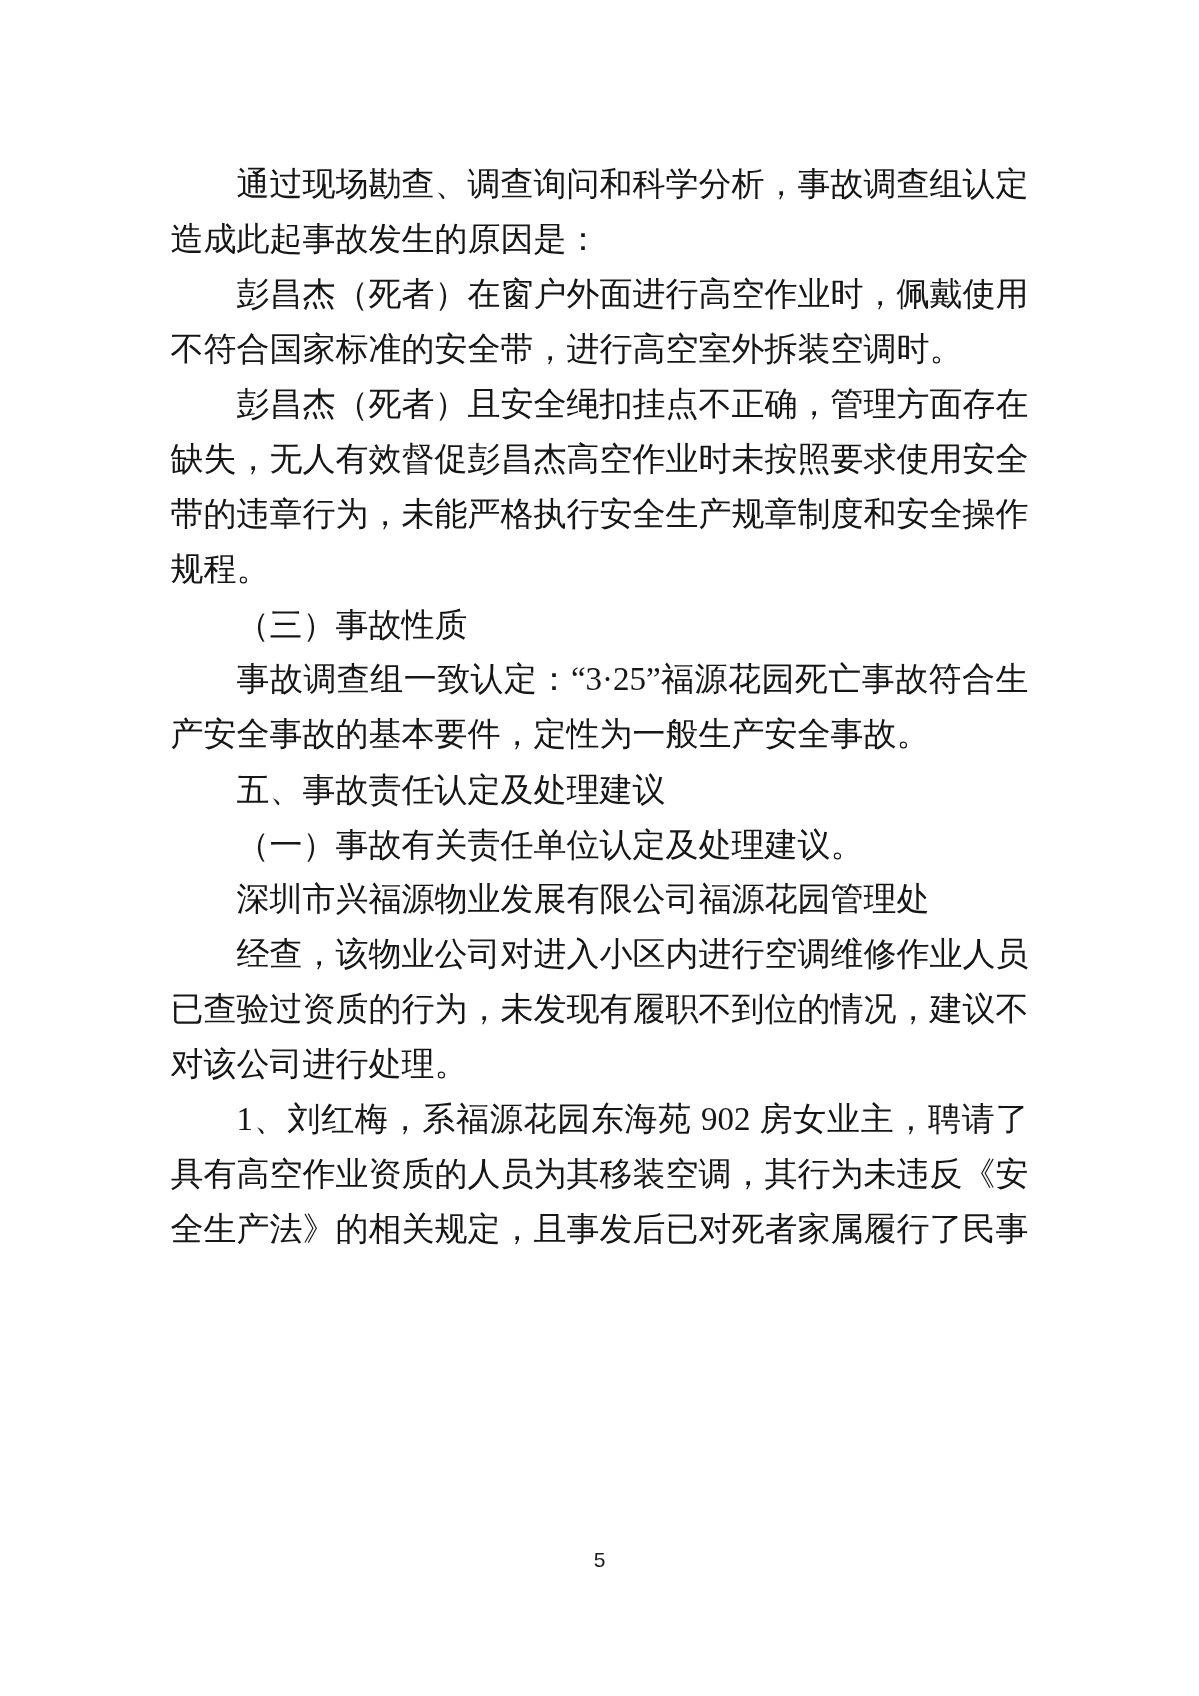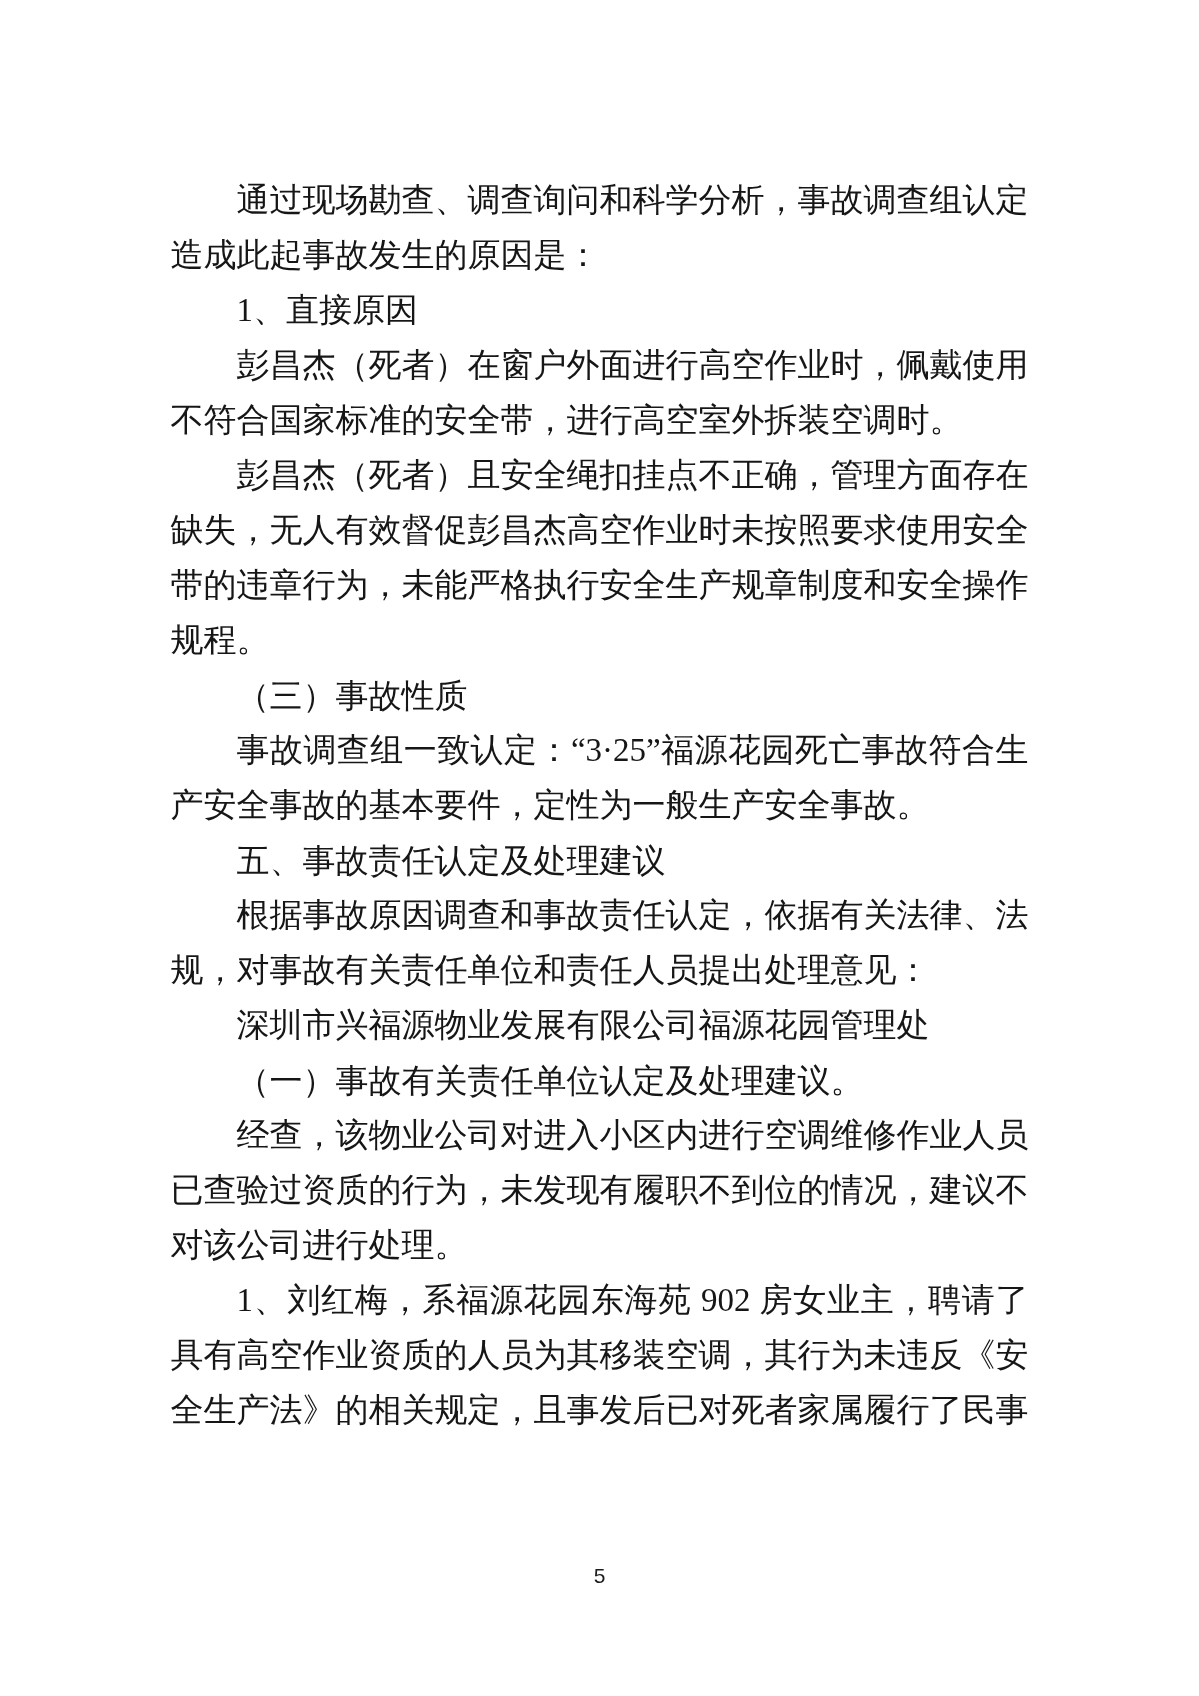--- a/index.html
+++ b/index.html
@@ -13,21 +13,21 @@
     overflow: hidden;
   }
   .page {
     width: 1199px;
     height: 1696px;
     background: #ffffff;
     position: relative;
   }
   .doc-body {
     width: 858px;
-    margin: 16px auto;
+    margin: 0 auto;
     padding-top: 157px;
   }
   .para {
     font-size: 33px;
     line-height: 55px;
     text-align: justify;
     text-indent: 2em;
     word-break: normal;
     line-break: strict;
     font-family: "Liberation Serif", serif;
@@ -49,28 +49,26 @@
     color: #1c1c1c;
   }
 </style>
 </head>
 <body>
 
 <div class="page">
 
   <main class="doc-body">
     <p class="para body">通过现场勘查、调查询问和科学分析，事故调查组认定造成此起事故发生的原因是：</p>
-    <p class="para body">1、直接原因</p>
     <p class="para body">彭昌杰（死者）在窗户外面进行高空作业时，佩戴使用不符合国家标准的安全带，进行高空室外拆装空调时。</p>
     <p class="para body">彭昌杰（死者）且安全绳扣挂点不正确，管理方面存在缺失，无人有效督促彭昌杰高空作业时未按照要求使用安全带的违章行为，未能严格执行安全生产规章制度和安全操作规程。</p>
     <p class="para heading">（三）事故性质</p>
     <p class="para body">事故调查组一致认定：“3·25”福源花园死亡事故符合生产安全事故的基本要件，定性为一般生产安全事故。</p>
     <p class="para heading">五、事故责任认定及处理建议</p>
-    <p class="para body">根据事故原因调查和事故责任认定，依据有关法律、法规，对事故有关责任单位和责任人员提出处理意见：</p>
+    <p class="para heading">（一）事故有关责任单位认定及处理建议。</p>
     <p class="para body">深圳市兴福源物业发展有限公司福源花园管理处</p>
-    <p class="para heading">（一）事故有关责任单位认定及处理建议。</p>
     <p class="para body">经查，该物业公司对进入小区内进行空调维修作业人员已查验过资质的行为，未发现有履职不到位的情况，建议不对该公司进行处理。</p>
     <p class="para body">1、刘红梅，系福源花园东海苑 902 房女业主，聘请了具有高空作业资质的人员为其移装空调，其行为未违反《安全生产法》的相关规定，且事发后已对死者家属履行了民事</p>
   </main>
 
   <div class="page-footer">5</div>
 
 </div>
 
 </body></html>

